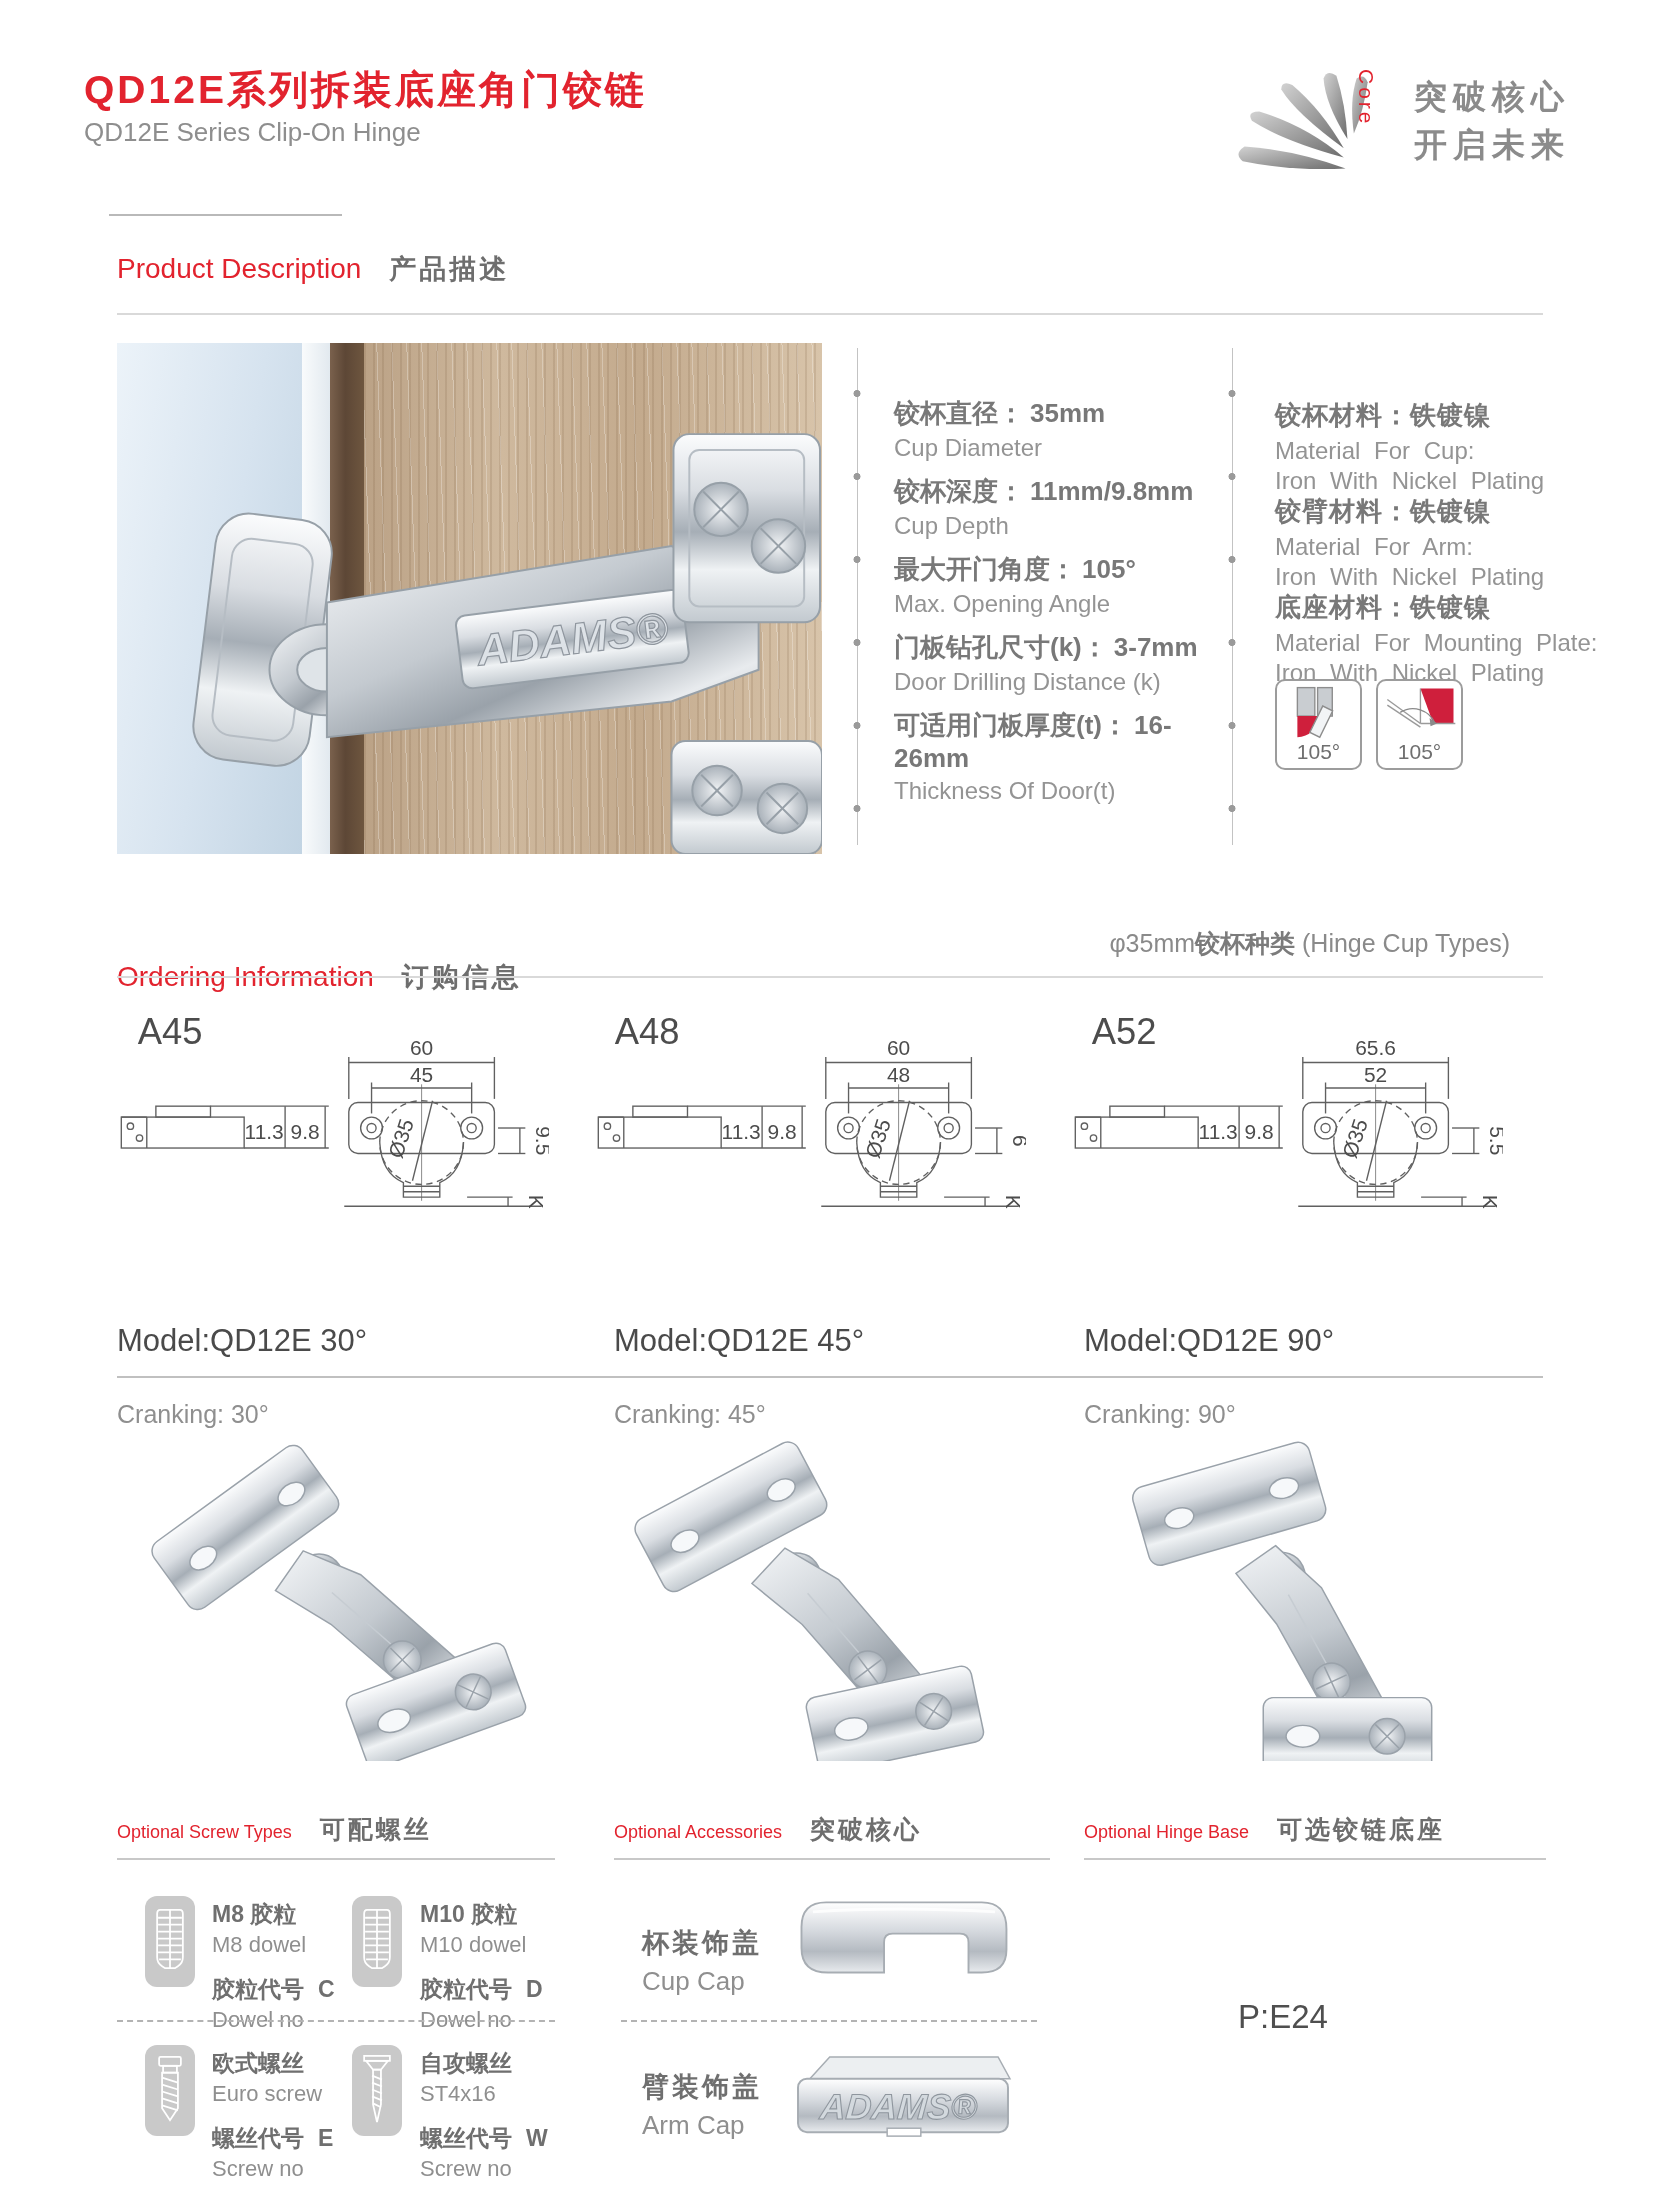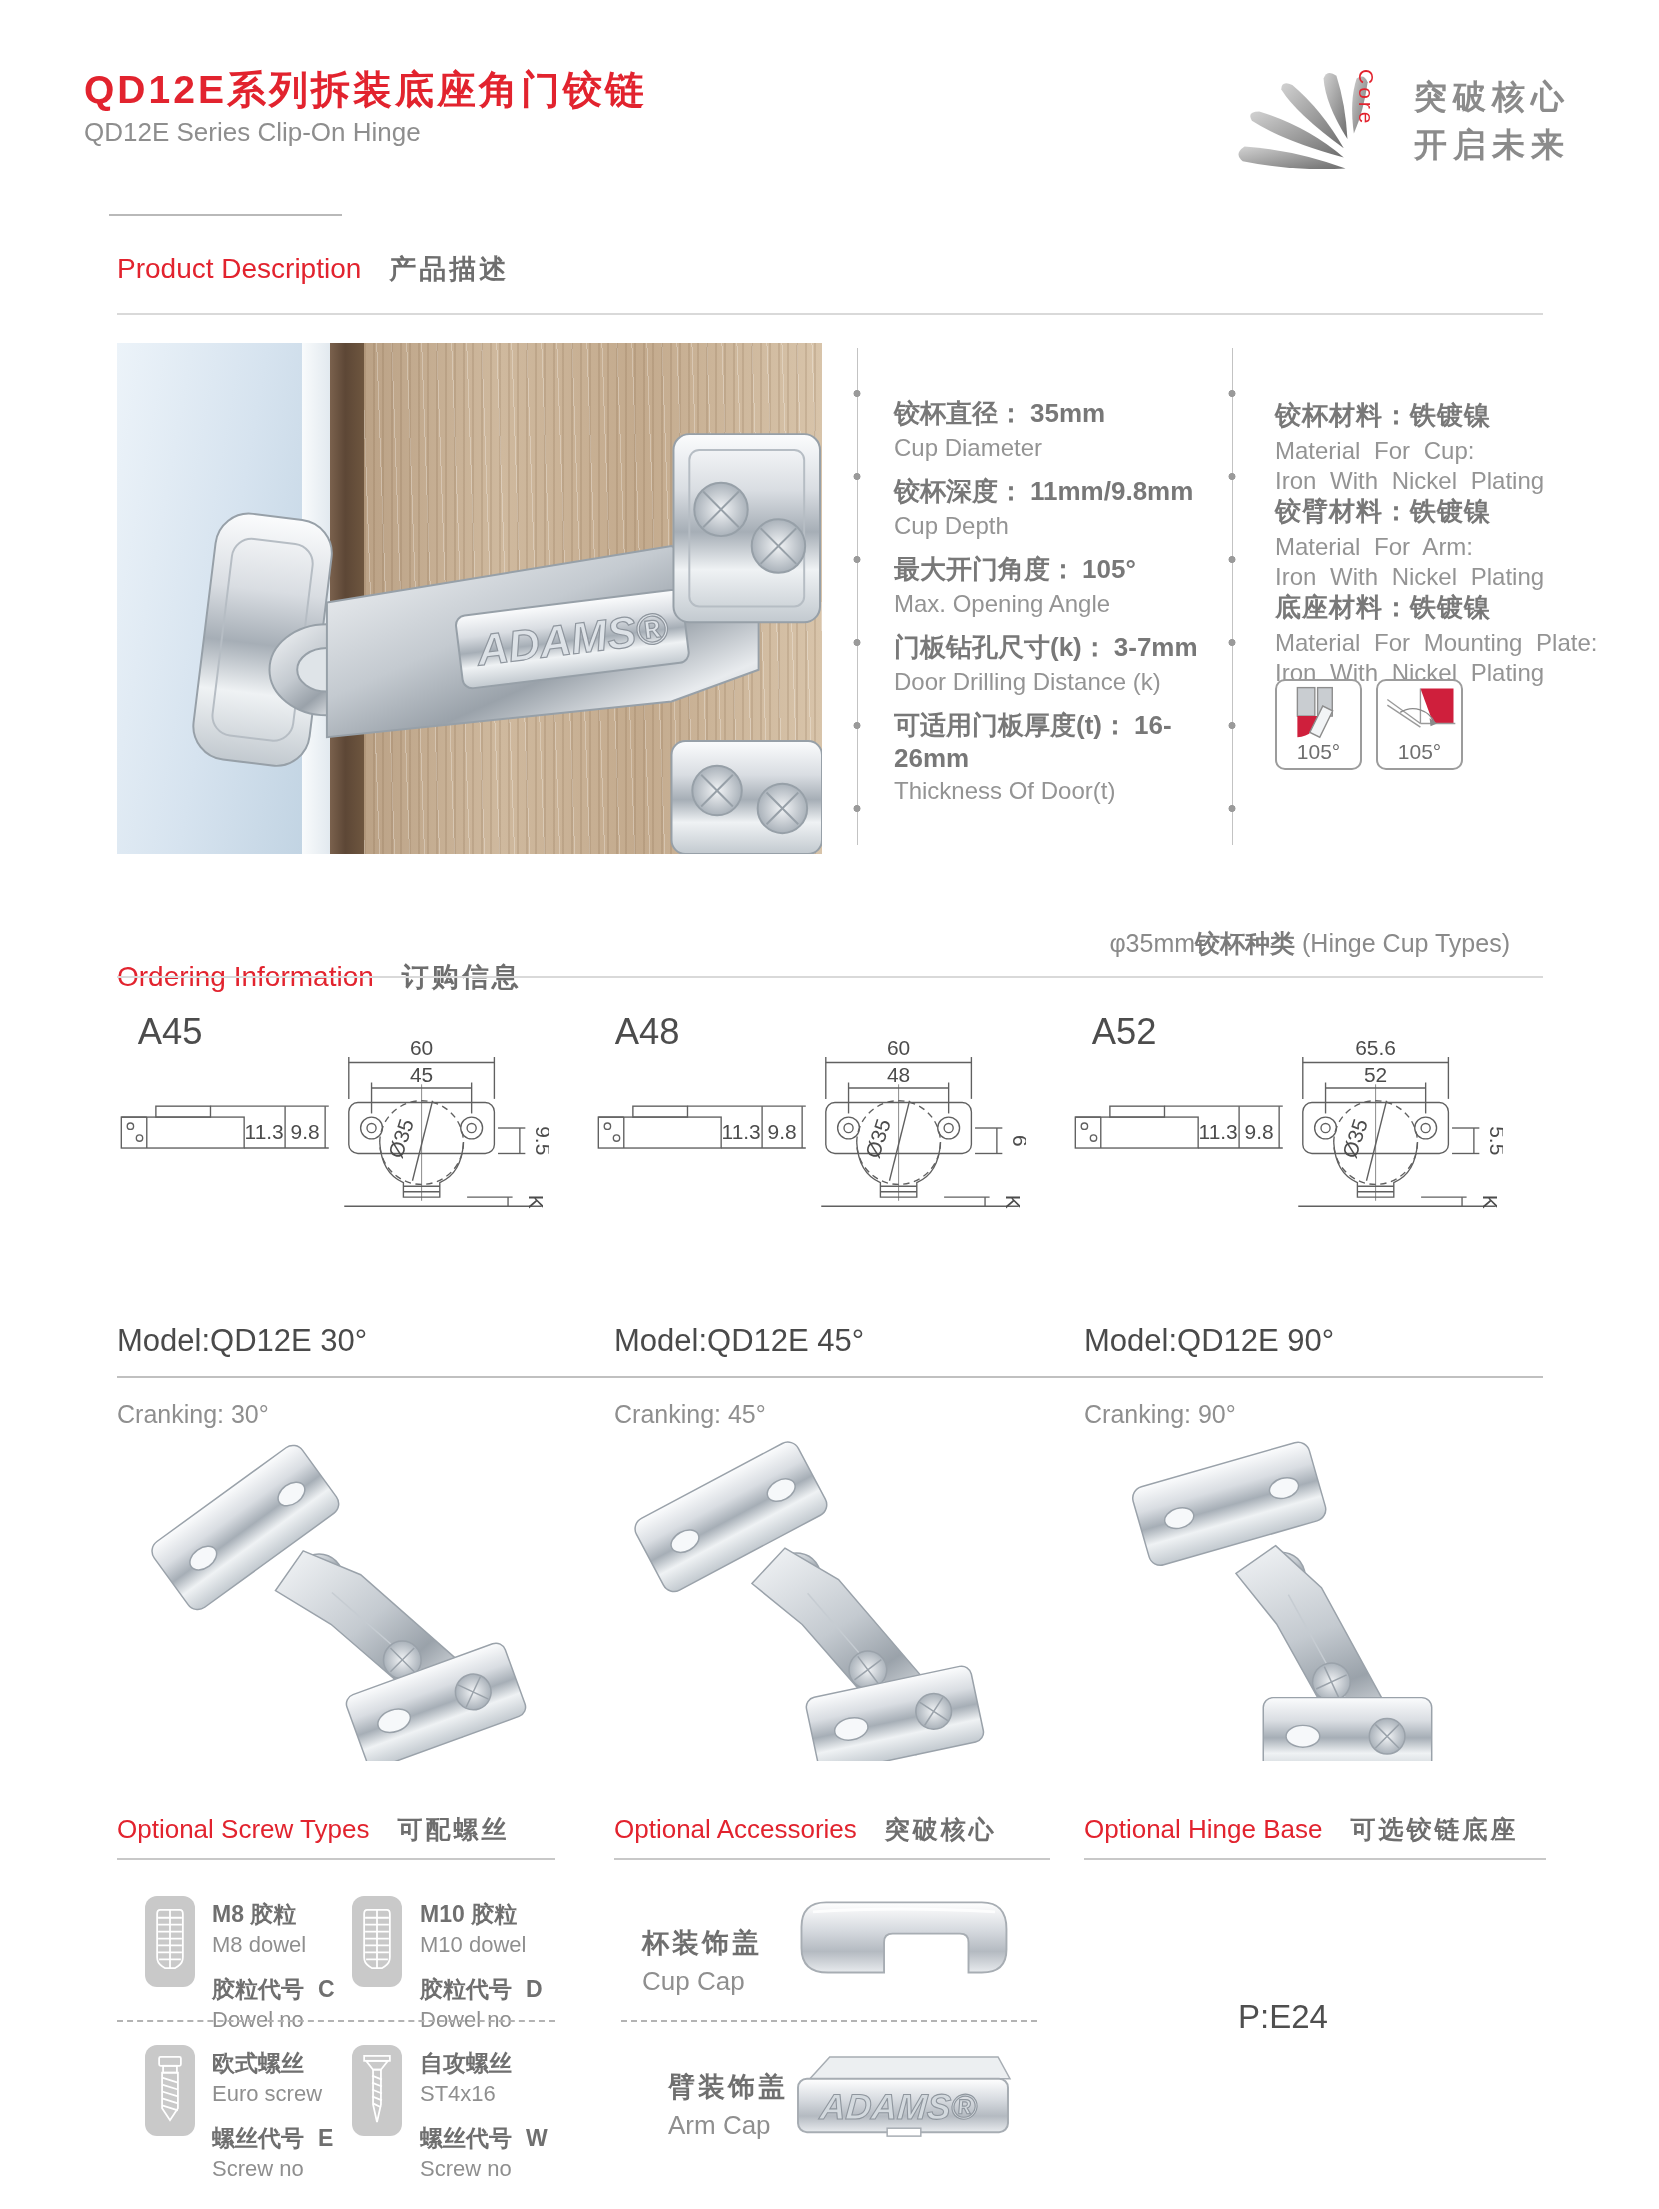--- a/index.html
+++ b/index.html
@@ -81,42 +81,42 @@
   .model-name{top:1323px;font-size:31px;color:#4a4a4a;}
   .m1{left:117px;} .m2{left:614px;} .m3{left:1084px;}
   .models-rule{left:117px;top:1376px;width:1426px;height:2px;background:#c0c0c0;}
   .cranking{top:1400px;font-size:25px;color:#8f8f8f;}
   .hinge-photo{position:absolute;width:436px;height:327px;top:1434px;}
   .h1{left:109px;} .h2{left:584px;} .h3{left:1064px;}
 
   
   .opt-head{top:1813px;}
   .o1{left:117px;} .o2{left:614px;} .o3{left:1084px;}
-  .opt-head .sec-en{font-size:26px;}
+  .opt-head .sec-en{font-size:18px;}
   .opt-head .sec-cn{font-size:25px;}
   .opt-rule{top:1858px;height:2px;background:#c8c8c8;}
   .or1{left:117px;width:438px;} .or2{left:614px;width:436px;} .or3{left:1084px;width:462px;}
   .dashed{border-top:2px dashed #b3b3b3;height:0;}
   .ds1{left:117px;top:2020px;width:438px;} .ds2{left:621px;top:2020px;width:416px;}
 
   .screw-icon{position:absolute;width:50px;height:91px;border-radius:12px;background:#c9c9c9;}
   .screw-icon svg{width:50px;height:91px;}
   .si1{left:145px;top:1896px;} .si2{left:352px;top:1896px;}
   .si3{left:145px;top:2045px;} .si4{left:352px;top:2045px;}
   .screw-text{position:absolute;width:139px;}
   .st1{left:212px;top:1899px;} .st2{left:420px;top:1899px;}
   .st3{left:212px;top:2048px;} .st4{left:420px;top:2048px;}
   .sc-cn{font-size:23px;font-weight:bold;color:#6f6f6f;}
   .sc-en{font-size:22px;color:#8f8f8f;margin-top:2px;}
   .sc-code{font-size:23px;font-weight:bold;color:#6f6f6f;margin-top:16px;}
   .sc-code .letter{margin-left:14px;}
   .sc-code-en{font-size:22px;color:#8f8f8f;margin-top:2px;}
 
   .acc-label{position:absolute;left:642px;width:178px;}
-  .al1{top:1925px;} .al2{top:2069px;margin-left:26px;}
+  .al1{top:1925px;} .al2{top:2069px;}
   .acc-cn{font-size:27px;font-weight:bold;color:#6f6f6f;letter-spacing:3px;}
   .acc-en{font-size:26px;color:#8f8f8f;margin-top:5px;}
   .cupcap{left:792px;top:1889px;width:223px;height:95px;}
   .armcap{left:784px;top:2045px;width:238px;height:103px;}
 
   .pageref{left:1238px;top:1998px;font-size:33px;color:#4f4f4f;}
 </style>
 </head>
 <body>
 

